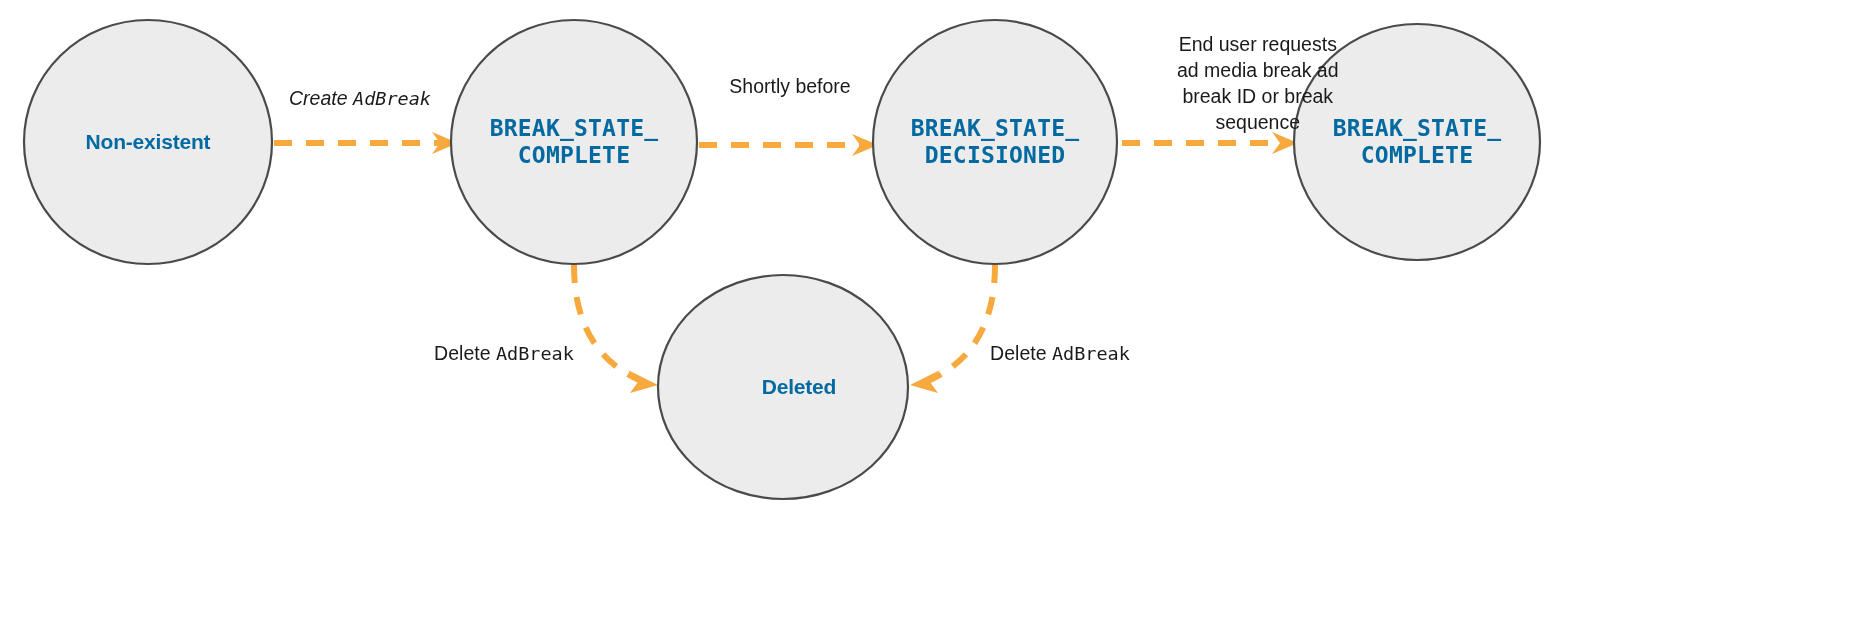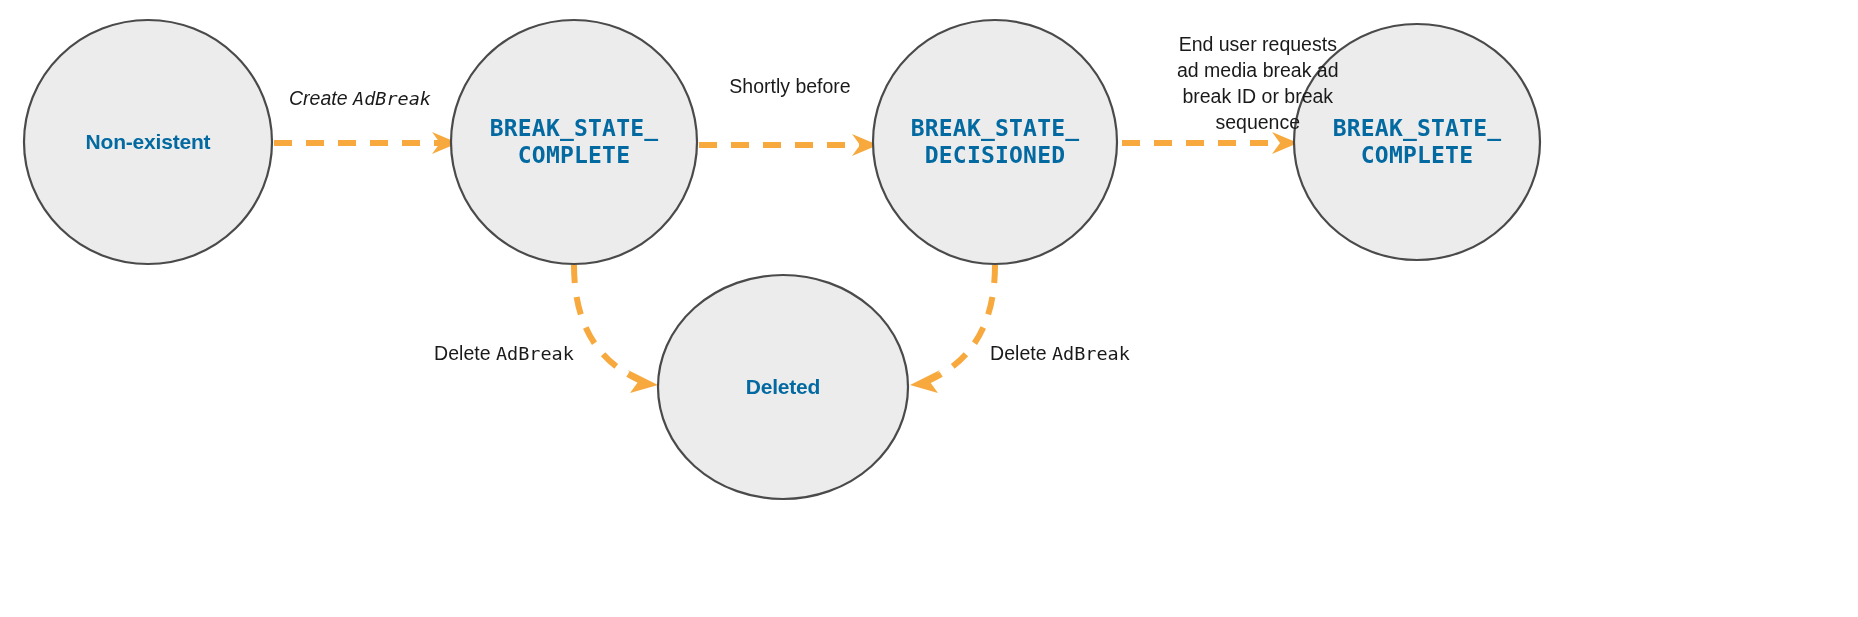--- a/index.html
+++ b/index.html
@@ -119,21 +119,21 @@
         <ellipse class="node-ellipse" cx="1417" cy="142" rx="123" ry="118" fill="#ececec" stroke="#4a4a4a"></ellipse>
         <ellipse class="node-ellipse" cx="783" cy="387" rx="125" ry="112" fill="#ececec" stroke="#4a4a4a"></ellipse>
       </g>
   </svg>
 
   <div id="node-labels-layer">
       <div class="node-label plain" style="left: 148px; top: 142px;"><span class="lbl-line">Non-existent</span></div>
       <div class="node-label mono" style="left: 574px; top: 142px;"><span class="lbl-line">BREAK_STATE_</span><span class="lbl-line">COMPLETE</span></div>
       <div class="node-label mono" style="left: 995px; top: 142px;"><span class="lbl-line">BREAK_STATE_</span><span class="lbl-line">DECISIONED</span></div>
       <div class="node-label mono" style="left: 1417px; top: 142px;"><span class="lbl-line">BREAK_STATE_</span><span class="lbl-line">COMPLETE</span></div>
-      <div class="node-label plain" style="left: 783px; top: 387px;"><span class="lbl-line">Deleted</span></div>
+      <div class="node-label plain" style="left: 799px; top: 387px;"><span class="lbl-line">Deleted</span></div>
     </div>
   <div id="edge-labels-layer">
       <div class="edge-label center" style="left: 360px; top: 86px; font-style: italic;"><span class="lbl-line"><span class="sans">Create </span><span class="mono">AdBreak</span></span></div>
       <div class="edge-label center" style="left: 790px; top: 74px;"><span class="lbl-line"><span class="sans">Shortly before</span></span></div>
       <div class="edge-label left" style="left: 1137px; top: 32px;"><span class="lbl-line"><span class="sans">End user requests</span></span><span class="lbl-line"><span class="sans">ad media break ad</span></span><span class="lbl-line"><span class="sans">break ID or break</span></span><span class="lbl-line"><span class="sans">sequence</span></span></div>
       <div class="edge-label center" style="left: 504px; top: 341px;"><span class="lbl-line"><span class="sans">Delete </span><span class="mono">AdBreak</span></span></div>
       <div class="edge-label center" style="left: 1060px; top: 341px;"><span class="lbl-line"><span class="sans">Delete </span><span class="mono">AdBreak</span></span></div>
     </div>
 
 </div>

